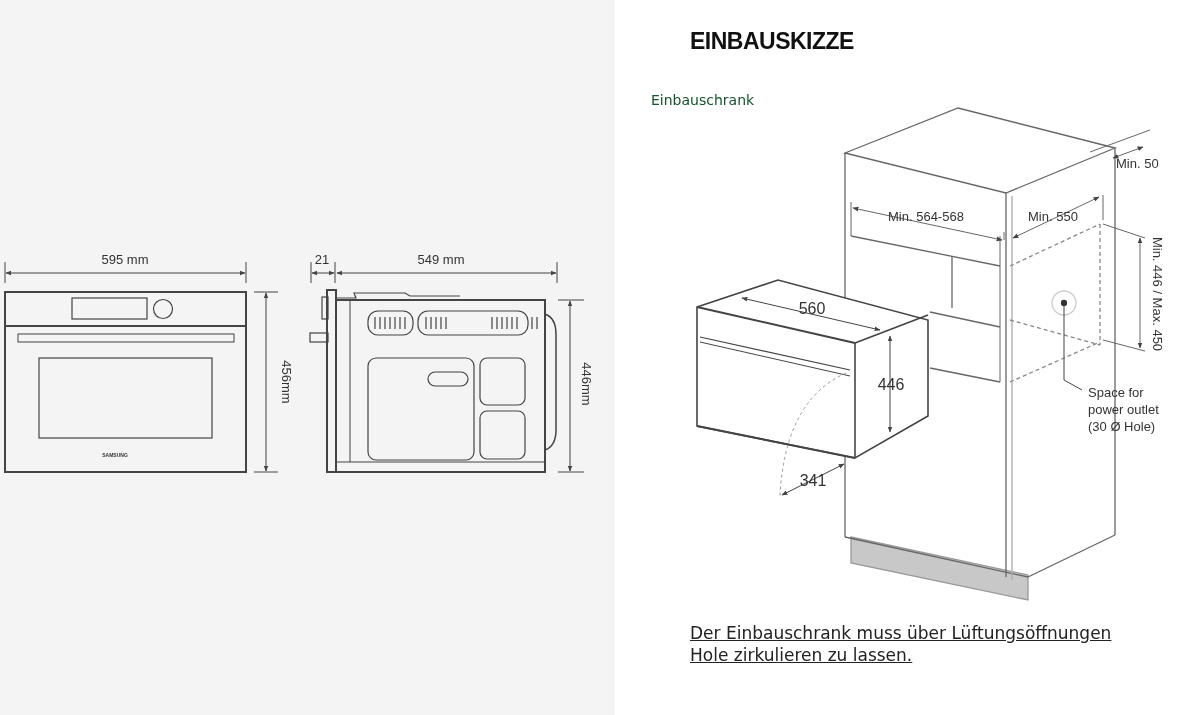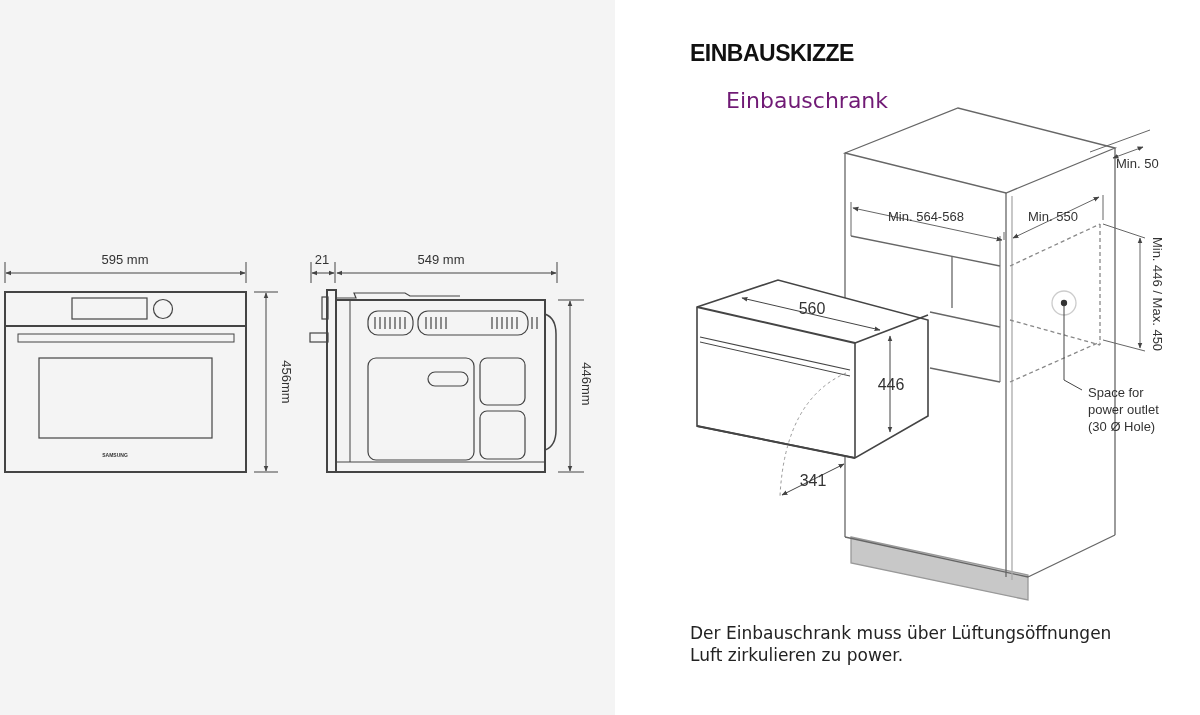--- a/index.html
+++ b/index.html
@@ -1,24 +1,24 @@
 <!DOCTYPE html>
 <html><head>
 <meta charset="utf-8">
 <style>
   html, body { margin: 0; padding: 0; }
   body { width: 1200px; height: 715px; position: relative; overflow: hidden; background: #ffffff; font-family: "DejaVu Sans", sans-serif; }
   .left-panel { position: absolute; left: 0; top: 0; width: 615px; height: 715px; background: #f4f4f4; }
   .right-panel { position: absolute; left: 615px; top: 0; width: 585px; height: 715px; background: #ffffff; }
   svg { position: absolute; left: 0; top: 0; }
   .lbl { font-family: "Liberation Sans", sans-serif; fill: #333; }
-  .title { position: absolute; left: 690px; top: 28px; font-family: "Liberation Sans", sans-serif; font-weight: bold; font-size: 23px; color: #111; letter-spacing: -0.5px; margin-top: 12px; }
-  .subtitle { position: absolute; left: 726px; top: 88px; font-family: "DejaVu Sans", sans-serif; font-size: 22px; line-height: 25px; color: #701a75; }
+  .title { position: absolute; left: 690px; top: 28px; font-family: "Liberation Sans", sans-serif; font-weight: bold; font-size: 23px; color: #111; letter-spacing: -0.5px; }
+  .subtitle { position: absolute; left: 651px; top: 88px; font-family: "DejaVu Sans", sans-serif; font-size: 14px; line-height: 25px; color: #14532d; }
   .note { position: absolute; left: 690px; top: 622px; width: 500px; font-family: "DejaVu Sans", sans-serif; font-size: 17px; line-height: 22px; color: #222; }
-  .note span { display: block; white-space: nowrap; }
+  .note span { display: block; white-space: nowrap; text-decoration: underline; }
 </style>
 </head>
 <body>
 
 <div class="left-panel"></div>
 <div class="right-panel"></div>
 
 <svg width="1200" height="715" viewBox="0 0 1200 715">
   <defs>
     <marker id="arr" viewBox="0 0 10 10" refX="9" refY="5" markerWidth="6" markerHeight="6" orient="auto-start-reverse">
@@ -176,14 +176,14 @@
   <text class="lbl" x="1088" y="414" font-size="13">power outlet</text>
   <text class="lbl" x="1088" y="431" font-size="13">(30 Ø Hole)</text>
 </svg>
 
 <div class="title">EINBAUSKIZZE</div>
 <div class="subtitle">
   <div>Einbauschrank</div>
 </div>
 <div class="note">
   <span>Der Einbauschrank muss über Lüftungsöffnungen</span>
-  <span>Luft zirkulieren zu power.</span>
+  <span>Hole zirkulieren zu lassen.</span>
 </div>
 
 </body></html>

